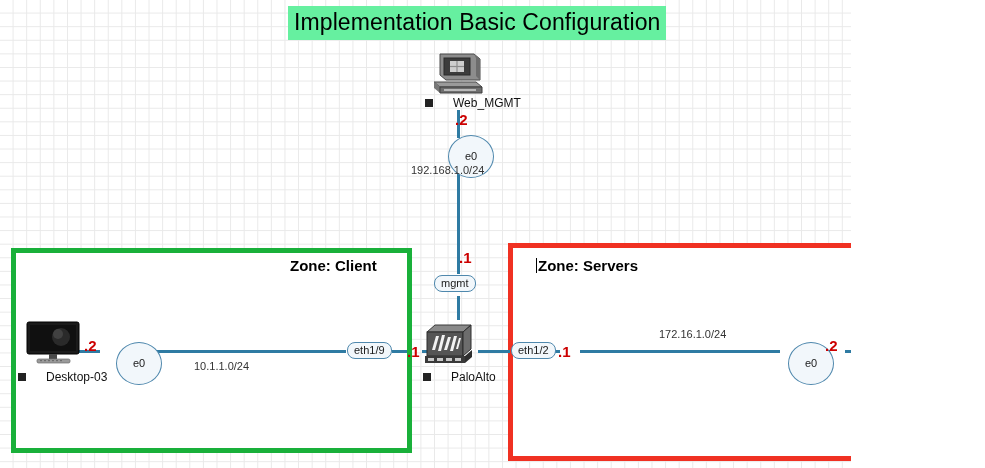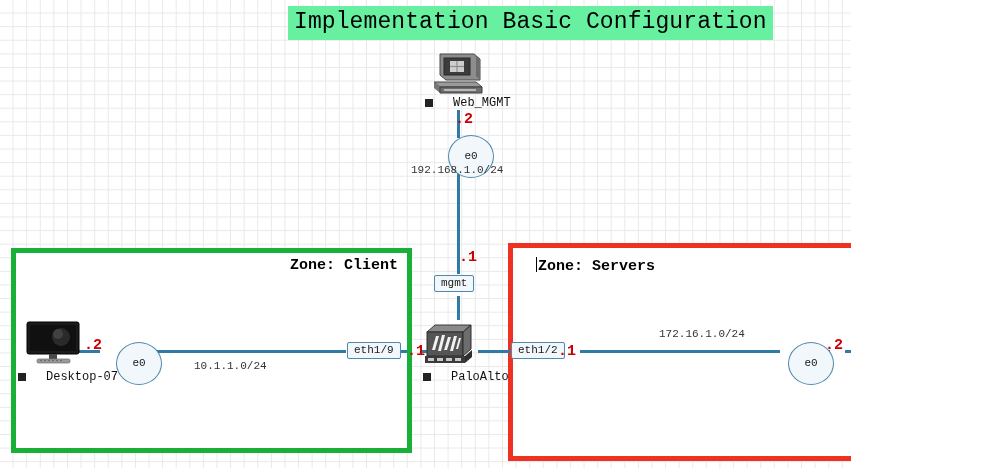--- a/index.html
+++ b/index.html
@@ -19,21 +19,20 @@
     position: relative;
     width: 851px;
     height: 468px;
     background-color: #ffffff;
     background-image:
       linear-gradient(to right, #e9e9e9 1px, transparent 1px),
       linear-gradient(to bottom, #e9e9e9 1px, transparent 1px);
     background-size: 13.6px 13.6px;
     background-position: -1px -1px;
     overflow: hidden;
-    font-family: Liberation Mono, monospace;
   }
 
   
   .title-banner {
     position: absolute;
     left: 288px;
     top: 6px;
     background: #66f0a0;
     color: #000000;
     font-size: 23px;
@@ -94,21 +93,21 @@
     background: #2f7ba3;
   }
   .link-h { height: 3px; }
   .link-v { width: 3px; }
 
   
   .iface {
     position: absolute;
     background: #f2f7fb;
     border: 1px solid #4f88ad;
-    border-radius: 2px;
+    border-radius: 8px;
     color: #1a1a1a;
     font-size: 11px;
     line-height: 15px;
     height: 15px;
     padding: 0 6px;
     text-align: center;
     white-space: nowrap;
     box-sizing: content-box;
   }
   .iface-round {
@@ -277,21 +276,21 @@
         <rect x="19" y="40" width="2" height="1.2"></rect>
         <rect x="23" y="40" width="2" height="1.2"></rect>
         <rect x="27" y="40" width="2" height="1.2"></rect>
         <rect x="31" y="40" width="2" height="1.2"></rect>
         <rect x="35" y="40" width="2" height="1.2"></rect>
       </g>
     </svg>
   </div>
   <div class="dev-label" style="left:18px; top:370px;">
     <span class="dev-bullet"></span>
-    <span>Desktop-07</span>
+    <span>Desktop-03</span>
   </div>
 
   <div class="octet" style="left:84px; top:337px;">.2</div>
   <div class="iface iface-round" style="left:116px; top:342px;">e0</div>
   <div class="subnet" style="left:194px; top:328px;margin-top:32px;">10.1.1.0/24</div>
 
   <div class="dev-icon server" style="left:860px; top:318px;">
     <svg width="44" height="52" viewBox="0 0 44 52">
 
       <polygon points="4,8 26,2 26,46 4,50" fill="#b9b9b9" stroke="#7a7a7a" stroke-width="1"></polygon>

